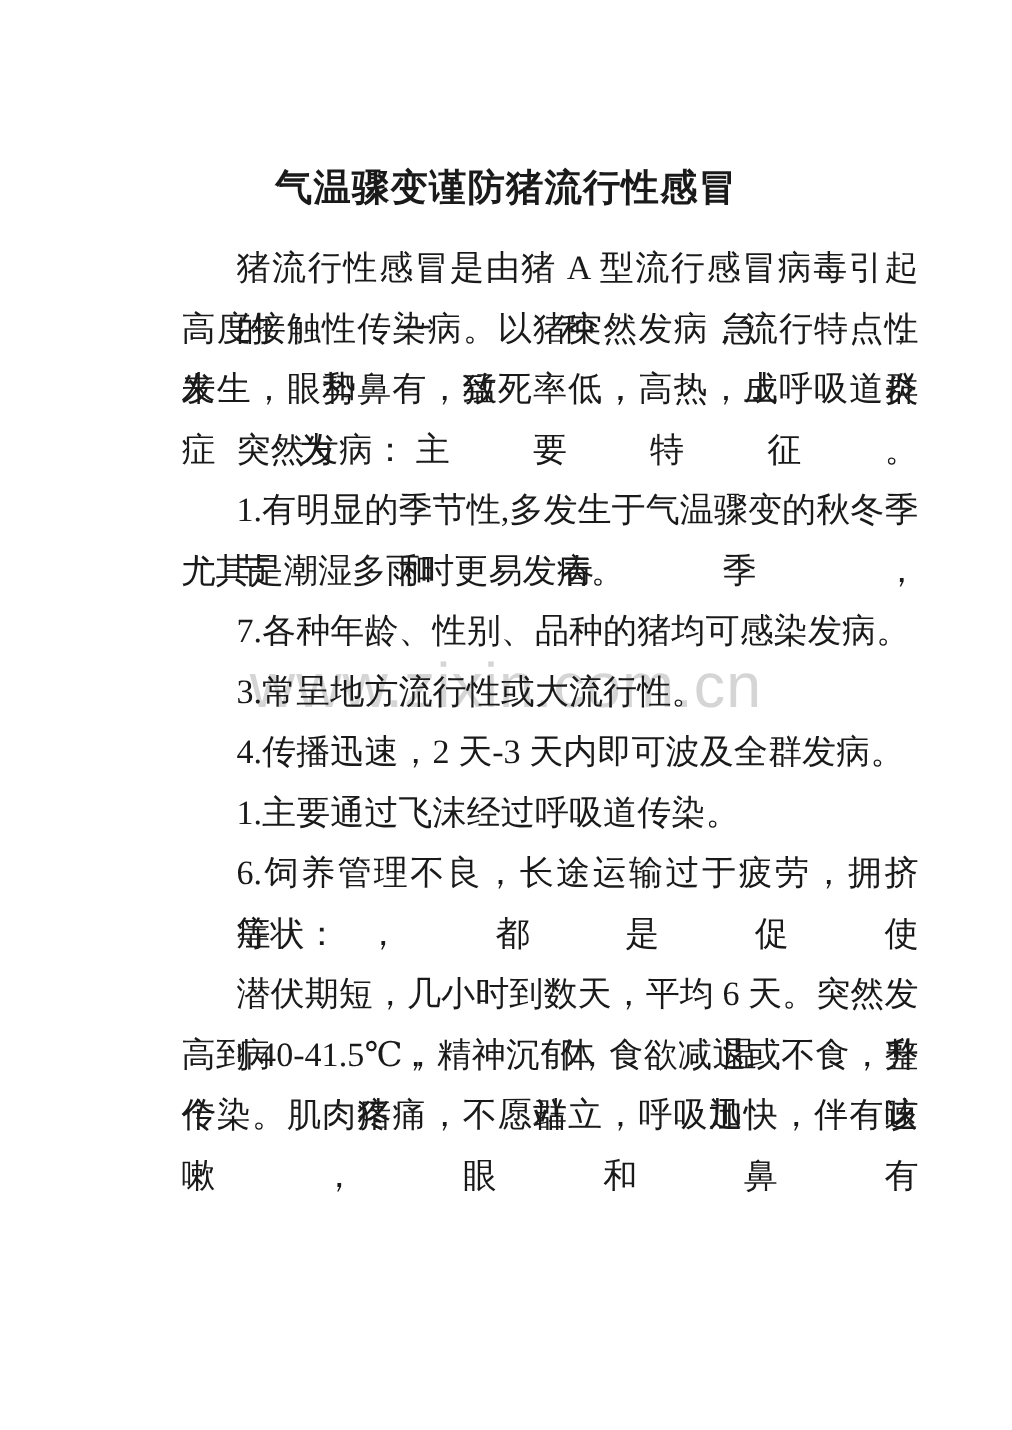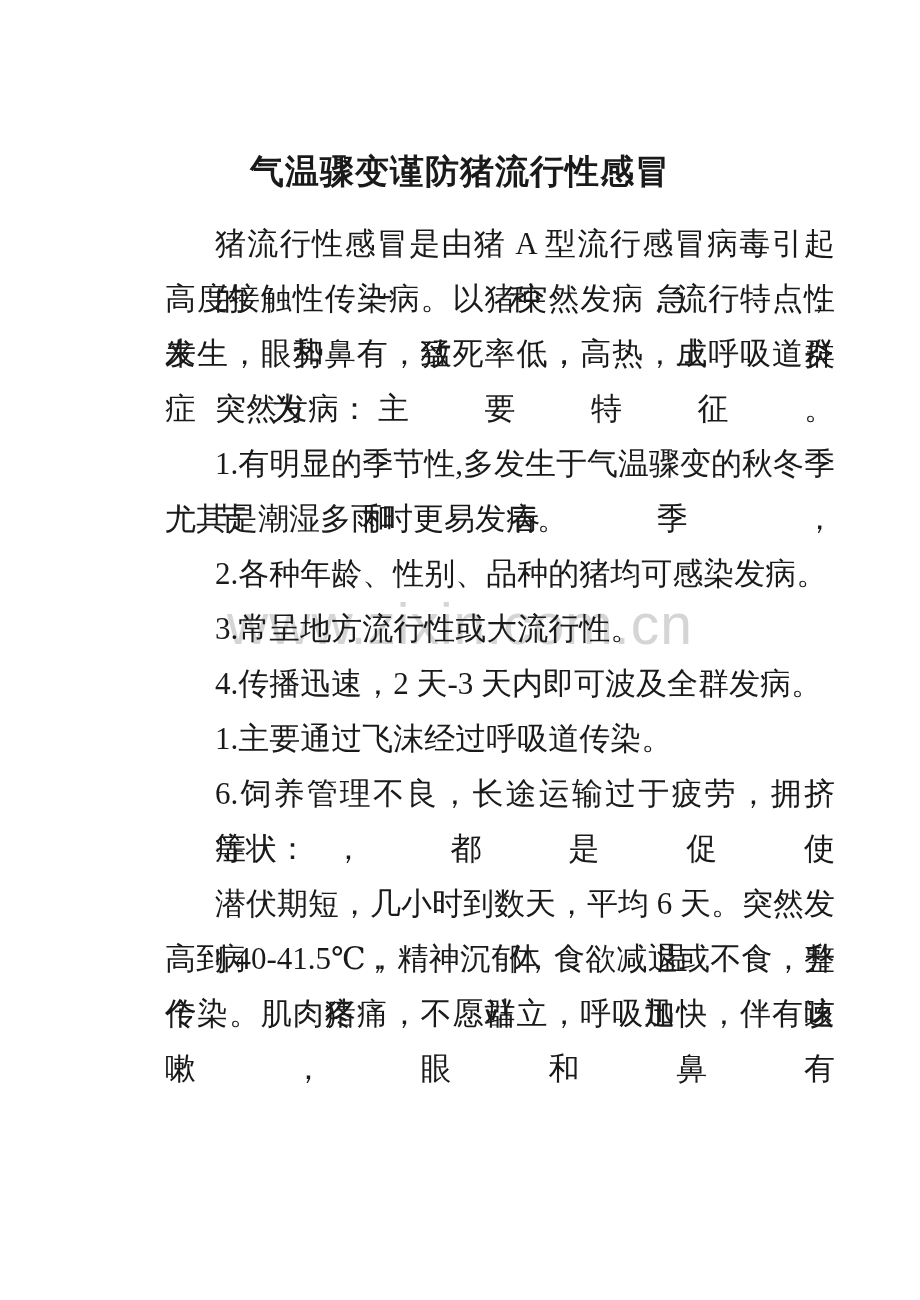--- a/index.html
+++ b/index.html
@@ -78,21 +78,21 @@
 
   <h1 class="doc-title">气温骤变谨防猪流行性感冒</h1>
 
   <div class="body-text">
     <div class="line indent just">猪流行性感冒是由猪 A 型流行感冒病毒引起的一种急性</div>
     <div class="line just">高度接触性传染病。以猪突然发病，流行特点，来势猛，成群</div>
     <div class="line just">发生，眼和鼻有，致死率低，高热，上呼吸道炎症为主要特征。</div>
     <div class="line indent">突然发病：</div>
     <div class="line indent just">1.有明显的季节性,多发生于气温骤变的秋冬季节和春季，</div>
     <div class="line">尤其是潮湿多雨时更易发病。</div>
-    <div class="line indent">2.各种年龄、性别、品种的猪均可感染发病。</div>
+    <div class="line indent">7.各种年龄、性别、品种的猪均可感染发病。</div>
     <div class="line indent">3.常呈地方流行性或大流行性。</div>
     <div class="line indent">4.传播迅速，2 天-3 天内即可波及全群发病。</div>
     <div class="line indent">1.主要通过飞沫经过呼吸道传染。</div>
     <div class="line indent just">6.饲养管理不良，长途运输过于疲劳，拥挤等，都是促使</div>
     <div class="line indent">症状：</div>
     <div class="line indent just">潜伏期短，几小时到数天，平均 6 天。突然发病，体温升</div>
     <div class="line just">高到 40-41.5℃，精神沉郁，食欲减退或不食，整个猪群迅速</div>
     <div class="line just">传染。肌肉疼痛，不愿站立，呼吸加快，伴有咳嗽，眼和鼻有</div>
   </div>
 

